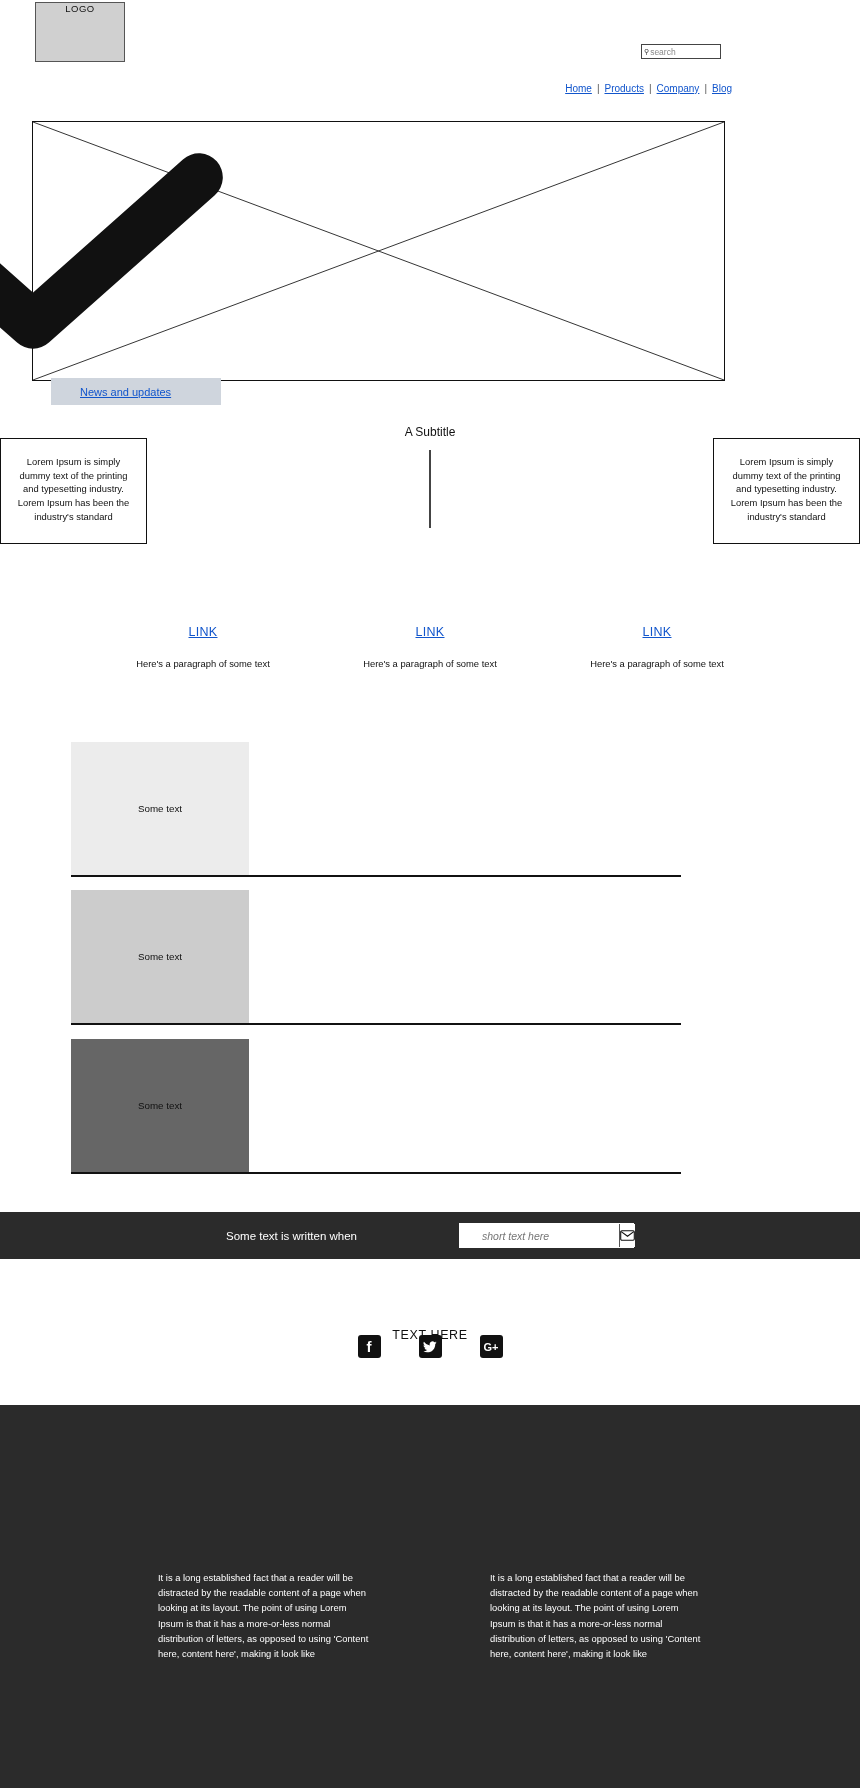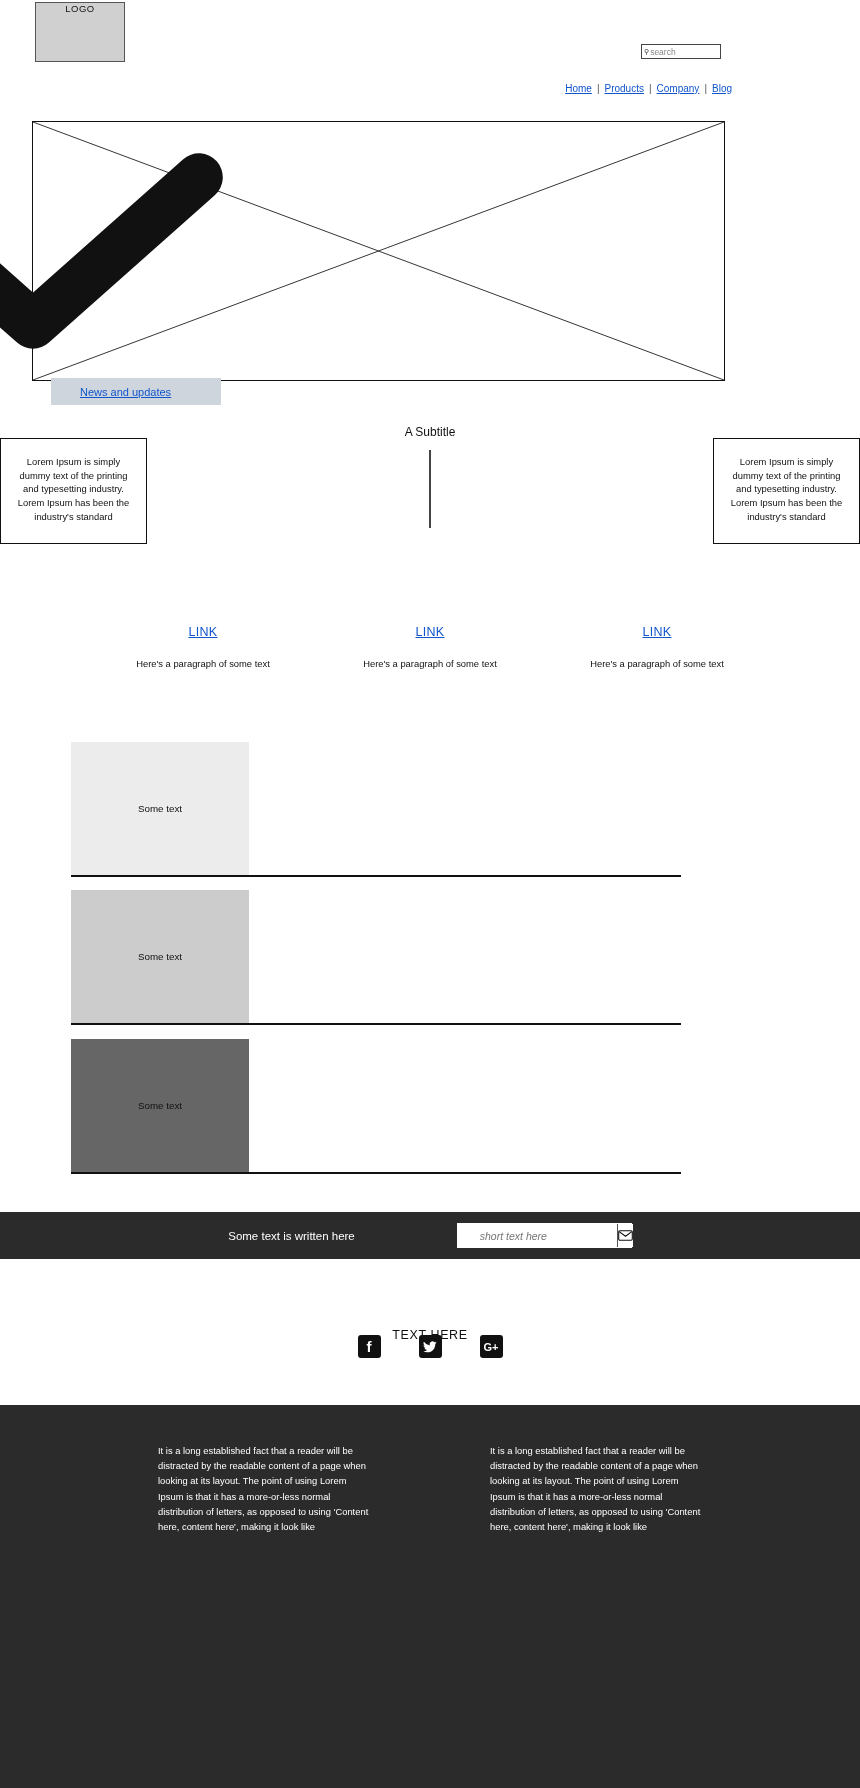--- a/index.html
+++ b/index.html
@@ -172,21 +172,21 @@
     width: 23px; height: 23px; background: #111;
     border-radius: 3px;
     display: flex; align-items: center; justify-content: center;
     color: #fff; font-size: 15px; font-weight: bold;
   }
 
   
   .footer {
     position: absolute; left: 0; right: 0; top: 1405px;
     height: 383px; background: #2b2b2b;
-    display: flex; justify-content: center; padding-top: 38px;
+    display: flex; justify-content: center; padding-top: 38px; align-items: center;
   }
   .footer-col {
     width: 212px; color: #fff;
     font-size: 9.4px; line-height: 1.62;
   }
   .footer-col:first-child { margin-right: 120px; }
 </style>
 </head>
 <body>
 
@@ -297,21 +297,21 @@
     <div class="feature-band" style="background:#b3b3b3"></div>
     <svg class="scribble" viewBox="0 0 150 32">
       <path d="M6 22 C10 6, 16 6, 19 21 C22 6, 28 5, 31 21 C34 6, 40 5, 43 21 C46 6, 52 6, 55 21
                C58 7, 64 6, 67 21 C70 7, 76 6, 79 21 C82 7, 88 6, 91 21 C94 8, 100 7, 103 21
                C106 8, 112 7, 115 21 C118 9, 124 8, 127 20 C130 10, 136 9, 139 19" fill="none" stroke="#000" stroke-width="11" stroke-linecap="round" stroke-linejoin="round"></path>
     </svg>
   </div>
 </div>
 
 <div class="subscribe">
-  <div class="subscribe-text">Some text is written here</div>
+  <div class="subscribe-text">Some text is written when</div>
   <div class="subscribe-field">
     <input class="subscribe-input" type="text" placeholder="short text here" style="">
     <div class="envelope-btn">
       <svg width="15" height="11" viewBox="0 0 15 11">
         <rect x="0.7" y="0.7" width="13.6" height="9.6" rx="1.2" fill="none" stroke="#111" stroke-width="1.1"></rect>
         <polyline points="1.2,1.6 7.5,6.3 13.8,1.6" fill="none" stroke="#111" stroke-width="1.1"></polyline>
       </svg>
     </div>
   </div>
 </div>

